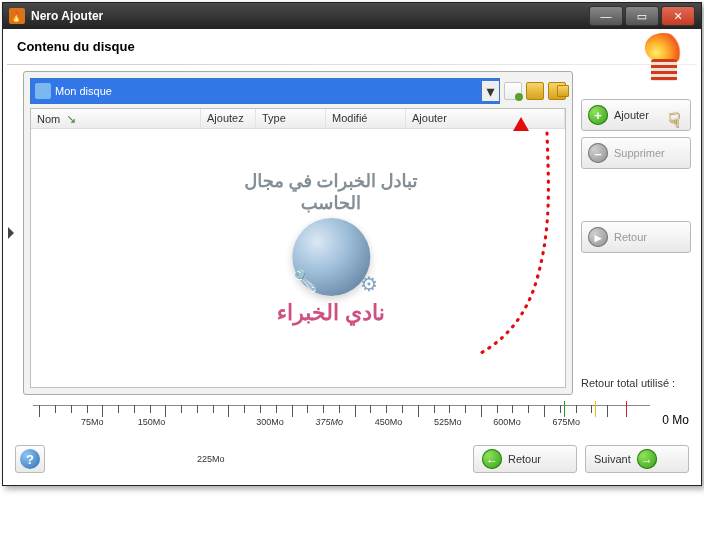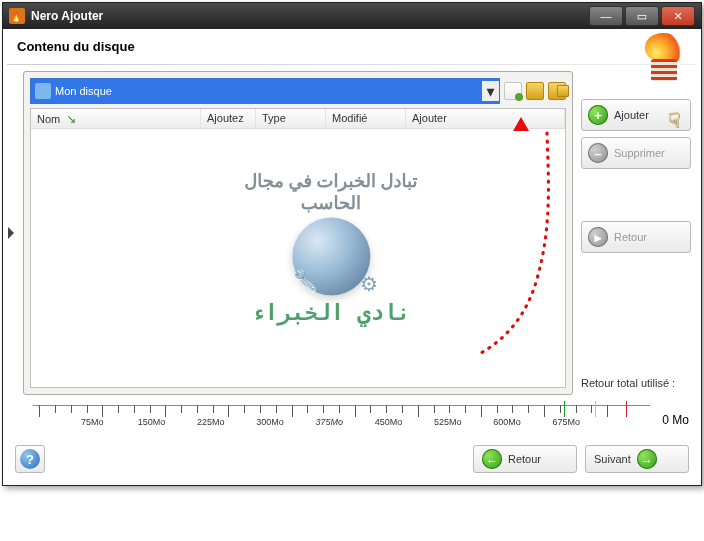--- a/index.html
+++ b/index.html
@@ -46,21 +46,21 @@
   .ch.taille { width:55px; }
   .ch.type { width:70px; }
   .ch.modifie { width:80px; }
   .ch.origine { flex:1; }
   .watermark { position:absolute; left:50%; top:50%; transform:translate(-55%,-50%); text-align:center; opacity:0.75; pointer-events:none;margin-left:44px; }
   .watermark .ar1 { font-family:"Traditional Arabic",serif; font-size:18px; color:#5c6b76; font-weight:bold; }
   .watermark .globe { width:78px; height:78px; margin:4px auto; border-radius:50%; background:radial-gradient(circle at 32% 30%, #cfe1f2 0%, #7ea9cd 40%, #3d678f 78%, #27455f 100%); position:relative; box-shadow:0 3px 8px rgba(0,0,0,0.25); }
   .watermark .banner { position:absolute; top:26px; left:6px; right:-18px; height:18px; background:#2f5f86; border-radius:2px; color:#fff; font-size:9px; font-weight:bold; display:flex; align-items:center; justify-content:center; letter-spacing:0.4px; }
   .watermark .tools { position:absolute; left:2px; bottom:4px; font-size:20px; color:#6f7884; text-shadow:0 1px 0 #fff; }
   .watermark .gear  { position:absolute; right:-8px; bottom:0; font-size:20px; color:#5c86ad; text-shadow:0 1px 0 #fff; }
-  .watermark .ar2 { font-family:Liberation Mono, monospace; font-size:22px; color:#15803d; font-weight:bold; margin-top:2px; }
+  .watermark .ar2 { font-family:Liberation Sans, sans-serif; font-size:22px; color:#be185d; font-weight:bold; margin-top:2px; }
   
   .dots-path { position:absolute; right:6px; top:20px; width:60px; height:230px; pointer-events:none; }
   .dots-path svg { width:100%; height:100%; overflow:visible; }
   .arrowhead { position:absolute; right:36px; top:8px; width:0; height:0; border-left:8px solid transparent; border-right:8px solid transparent; border-bottom:14px solid #e20c0c; }
   
   .sidebtns { width:110px; display:flex; flex-direction:column; gap:6px; padding-top:28px; }
   .sb { height:32px; border:1px solid #b9b9b9; border-radius:3px; background:linear-gradient(#fdfdfd,#e9e9e9); display:flex; align-items:center; padding:0 6px; font-size:11px; color:#333; position:relative; }
   .sb.disabled { color:#9a9a9a; }
   .sb .bicon { width:20px; height:20px; border-radius:50%; margin-right:6px; display:flex; align-items:center; justify-content:center; color:#fff; font-size:13px; font-weight:bold; }
   .bi-add { background:radial-gradient(circle at 32% 32%, #8fe35a, #2f9b18); box-shadow:inset 0 0 0 1px #2c7f14; }
@@ -215,21 +215,21 @@
         <div class="tick" style="left: 75.1111%;"></div>
         <div class="tick" style="left: 77.6667%;"></div>
         <div class="tick" style="left: 80.2222%;"></div>
         <div class="tick long" style="left: 82.7778%;"></div>
         <div class="tick" style="left: 85.3333%;"></div>
         <div class="tick" style="left: 87.8889%;"></div>
         <div class="tick" style="left: 90.4444%;"></div>
         <div class="tick long" style="left: 93%;"></div>
         <div class="lbl" style="left: 9.6%;">75Mo</div>
         <div class="lbl" style="left: 19.2%;">150Mo</div>
-        <div class="lbl" style="left: 28.8%;">225Mo</div>
+        <div class="lbl" style="left: 28.8%; margin-top: 37px;">225Mo</div>
         <div class="lbl" style="left: 38.4%;">300Mo</div>
         <div class="lbl" style="left: 48%; font-style: italic;">375Mo</div>
         <div class="lbl" style="left: 57.6%;">450Mo</div>
         <div class="lbl" style="left: 67.2%;">525Mo</div>
         <div class="lbl" style="left: 76.8%;">600Mo</div>
         <div class="lbl" style="left: 86.4%;">675Mo</div>
         <div class="tick green" style="left: 86%;"></div>
         <div class="tick yellow" style="left: 91%;"></div>
         <div class="tick red" style="left: 96%;"></div>
       </div>

